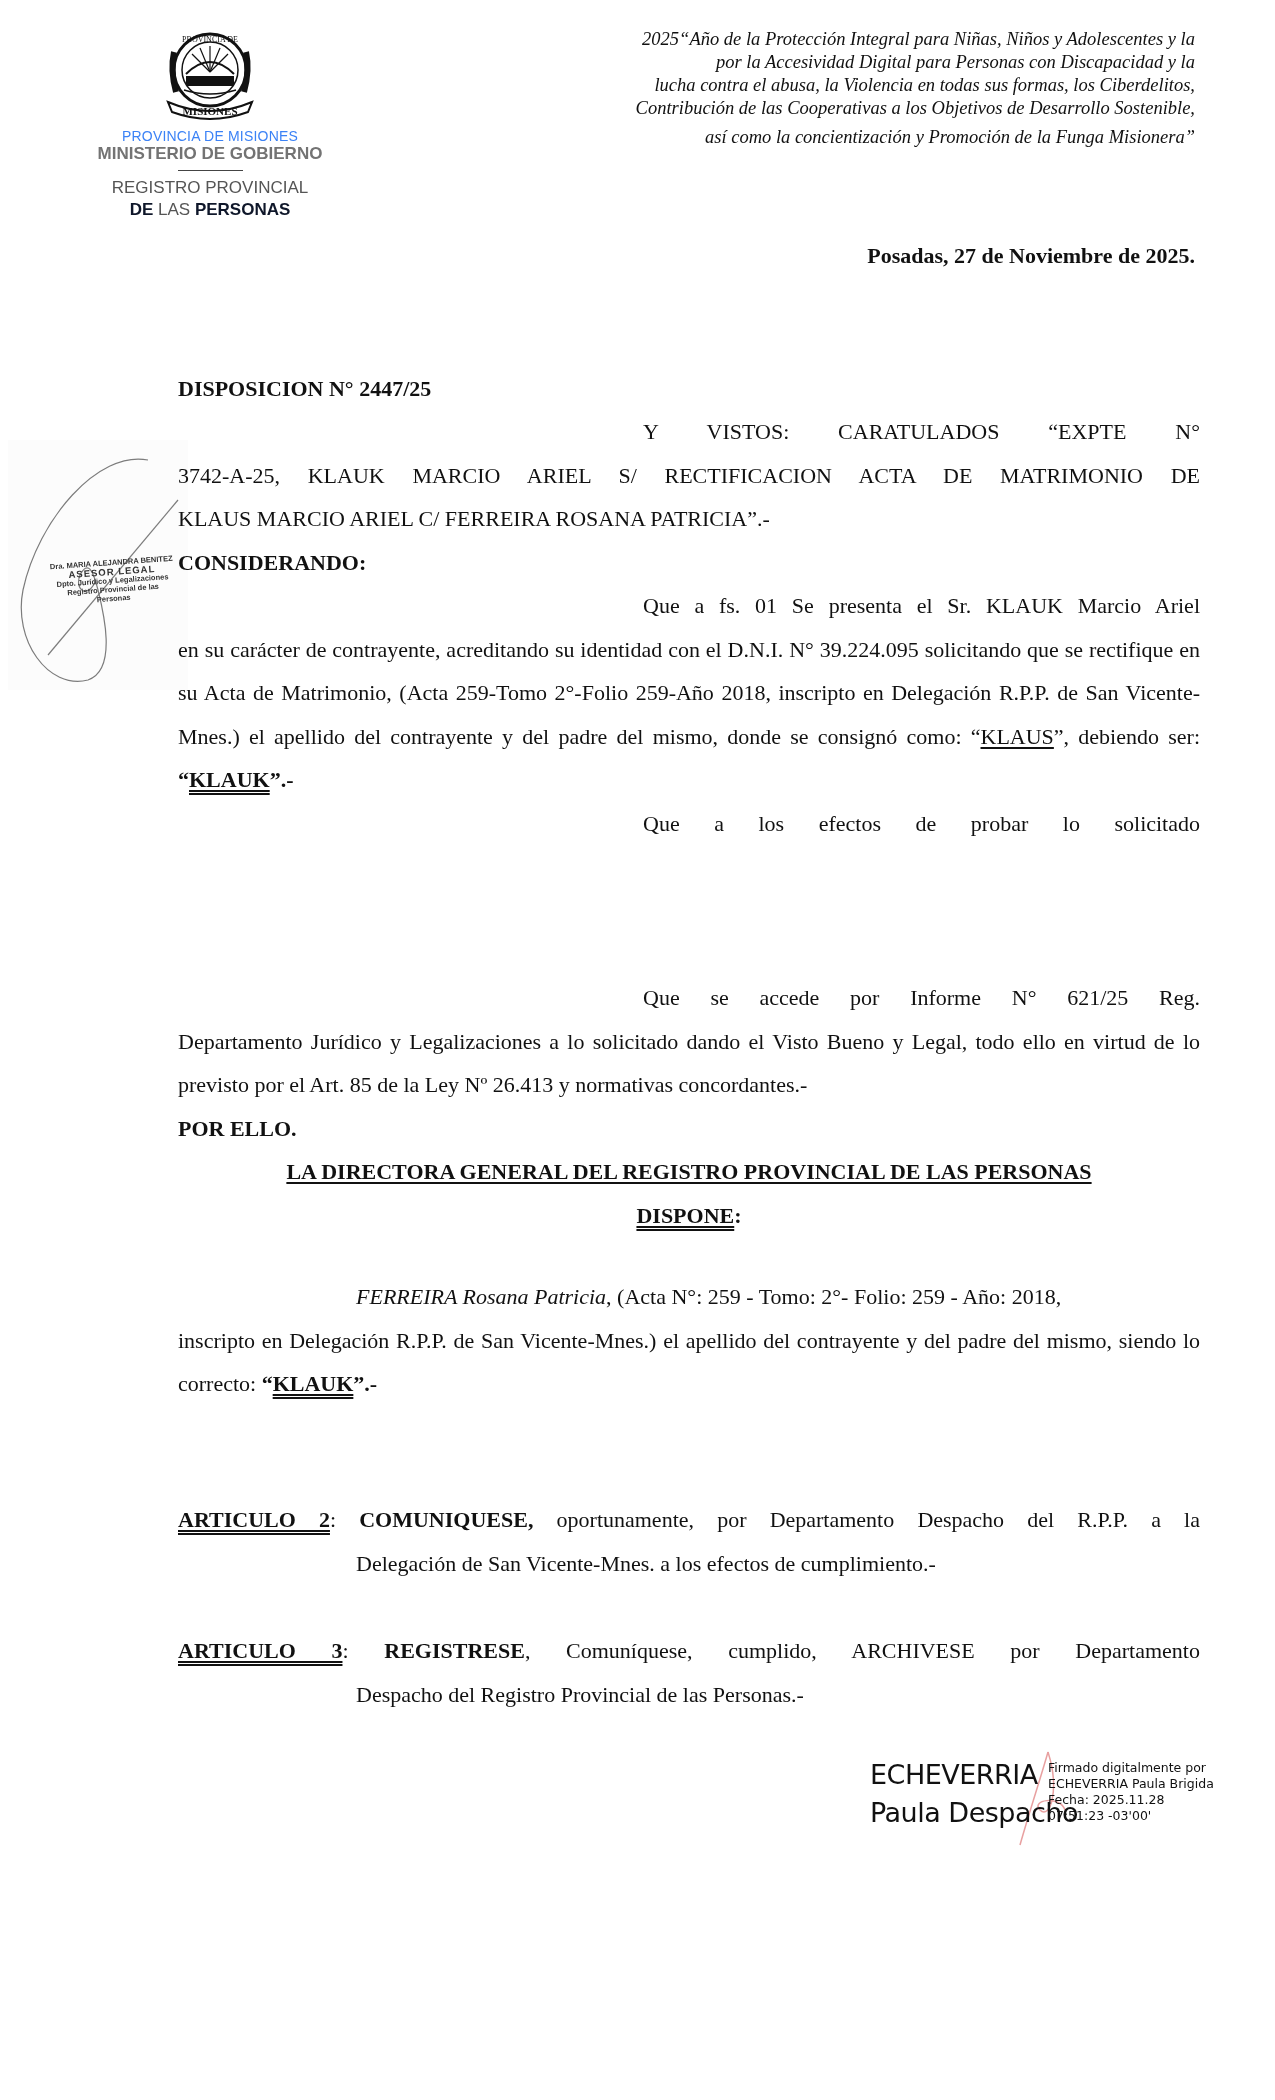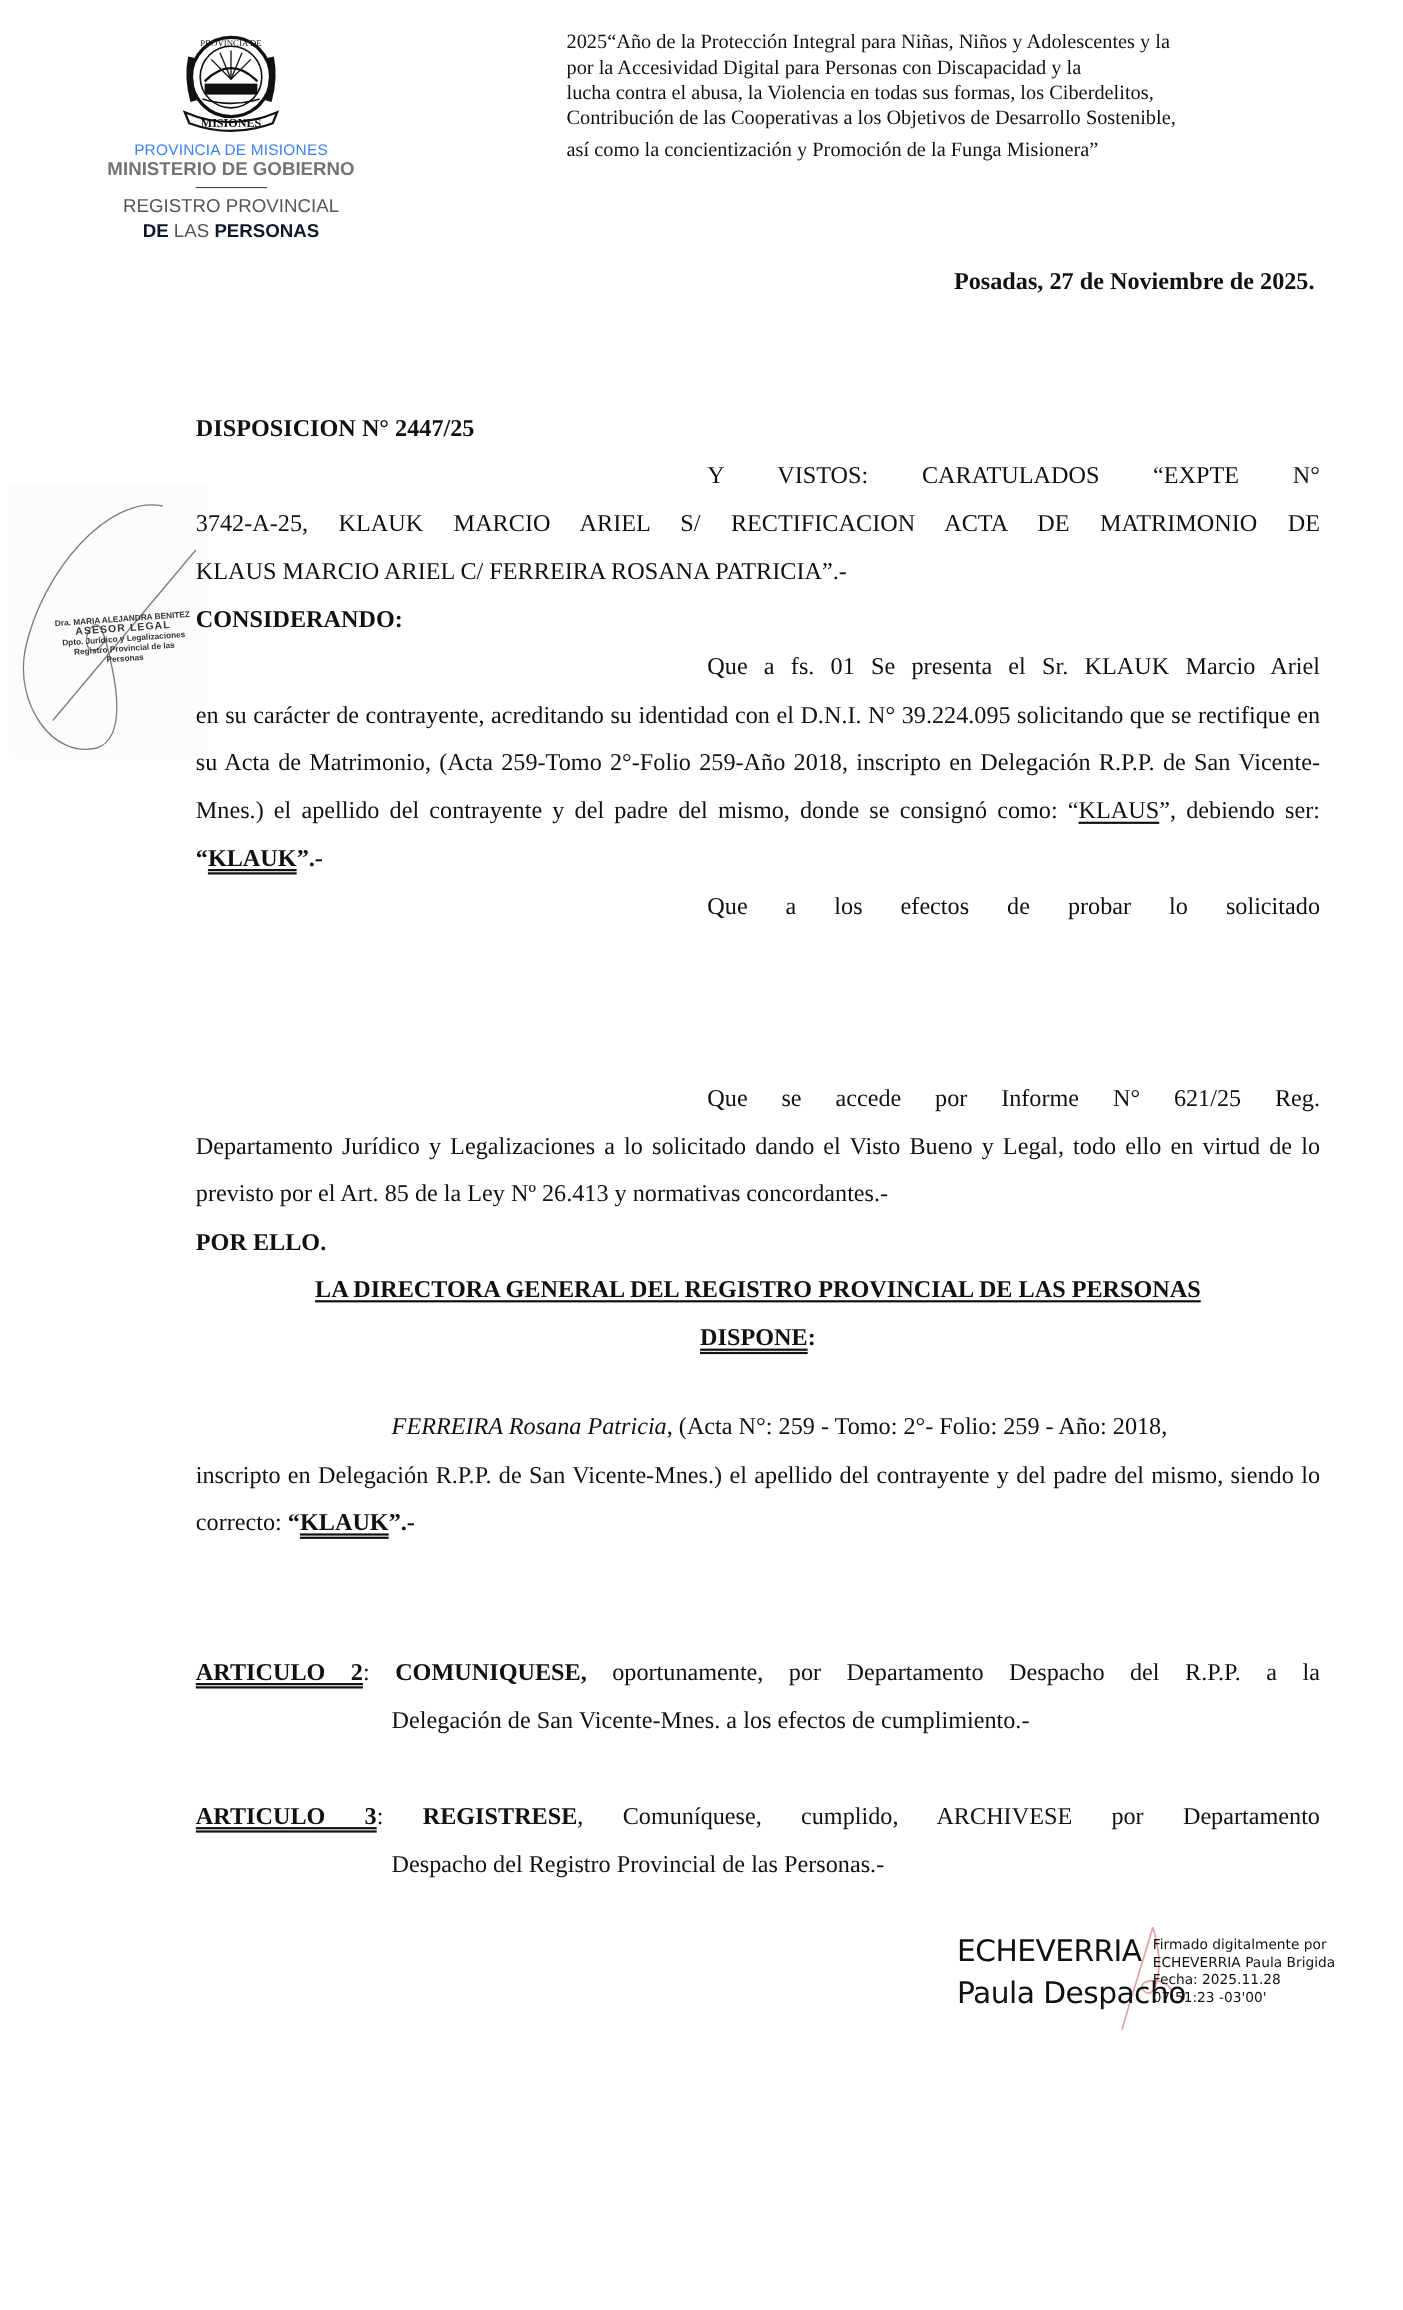--- a/index.html
+++ b/index.html
@@ -10,21 +10,21 @@
   
   .logo { left: 80px; top: 22px; width: 260px; text-align: center; }
   .crest { width: 120px; height: 100px; margin: 0 auto 6px auto; display: block; }
   .org1 { font-family: "Liberation Sans", sans-serif; font-size: 14px; letter-spacing: 0.2px; color: #3b82f6; margin-top: 2px; }
   .org2 { font-family: "Liberation Sans", sans-serif; font-size: 17px; font-weight: bold; color: #737373; }
   .org-rule { width: 65px; height: 1px; background: #444; margin: 6px auto 6px auto; }
   .org3 { font-family: "Liberation Sans", sans-serif; font-size: 17px; color: #555; line-height: 22px; }
   .org4 { font-family: "Liberation Sans", sans-serif; font-size: 17px; color: #555; line-height: 22px; }
   .org4 b { color: #0f172a; }
 
-  .motto { left: 515px; top: 28px; width: 680px; text-align: left; 
+  .motto { left: 515px; top: 28px; width: 680px; text-align: right; font-style: italic;
            font-size: 18.5px; line-height: 23px; color: #111; }
   .motto div { white-space: nowrap; }
   .motto .last { margin-top: 6px; }
 
   .date { right: 80px; top: 243px; font-size: 22px; font-weight: bold; }
 
   .content { left: 178px; width: 1022px; font-size: 22px; line-height: 43.5px; }
   .just { text-align: justify; text-align-last: justify; }
   .just-last-left { text-align: justify; }
   .indent { padding-left: 465px; }

